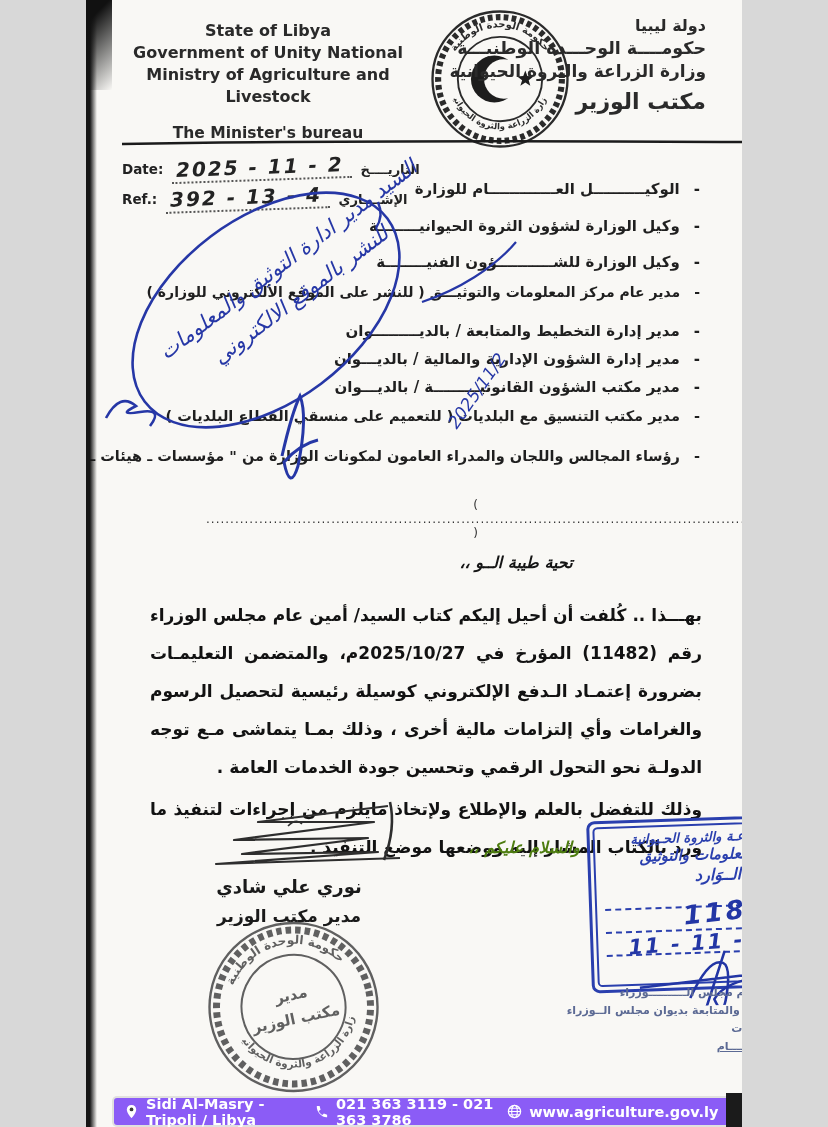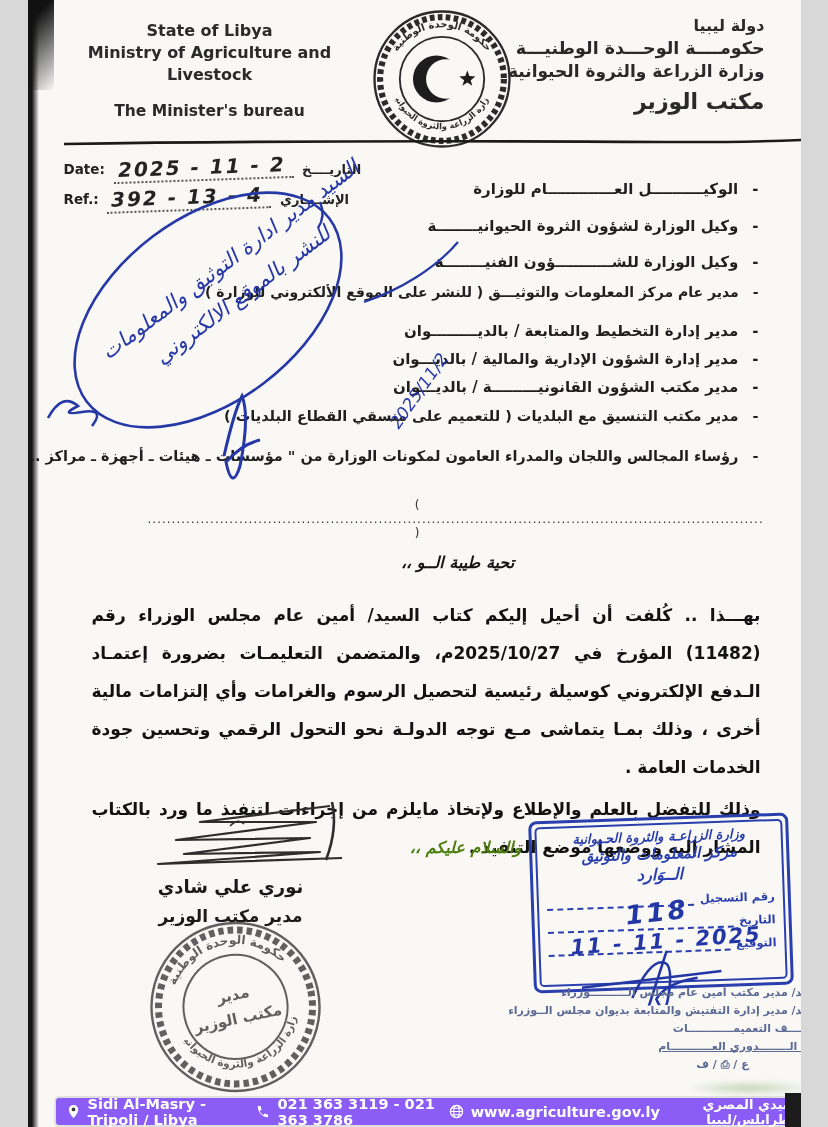--- a/index.html
+++ b/index.html
@@ -1,18 +1,18 @@
 <!DOCTYPE html>
 <html lang="ar"><head>
 <meta charset="utf-8">
 <style>
   * { margin:0; padding:0; box-sizing:border-box; }
   html,body { background:#d8d8d8; }
   .page {
-    position:relative; width:773px; height:1127px; margin:0 auto;
+    position:relative; width:656px; height:1127px; margin:0 auto;
     background:#f9f8f5; overflow:hidden;
     font-family:"DejaVu Sans", sans-serif; color:#1c1c1c;
   }
   
   .edge-left { position:absolute; left:0; top:0; width:11px; height:1127px;
     background:linear-gradient(90deg,#151515 35%, rgba(21,21,21,0)); }
   .edge-tl { position:absolute; left:0; top:0; width:26px; height:90px;
     background:linear-gradient(135deg,#111 20%, rgba(17,17,17,0)); }
   .edge-br { position:absolute; right:0; bottom:0; width:16px; height:34px; background:#1b1b1b; }
   .smudge { position:absolute; left:656px; top:1080px; width:130px; height:16px;
@@ -106,20 +106,21 @@
   .annotation { position:absolute; left:0; top:150px; width:460px; height:340px; pointer-events:none; }
   .ann-text { font-style:italic; fill:#2637a6; }
 </style>
 </head>
 <body>
 
 <div class="page">
 
   <div class="hdr-en">
     <div>State of Libya</div>
+    <div>Government of Unity National</div>
     <div>Ministry of Agriculture and Livestock</div>
     <div class="bureau">The Minister's bureau</div>
   </div>
 
   <svg class="seal" viewBox="0 0 160 160">
     <defs>
       <path id="sealTop" d="M 23 82 A 57 57 0 0 1 137 82"></path>
       <path id="sealBot" d="M 30 100 A 54 54 0 0 0 130 100"></path>
     </defs>
     <circle cx="80" cy="80" r="72" fill="none" stroke="#2b2b2b" stroke-width="2.5"></circle>

